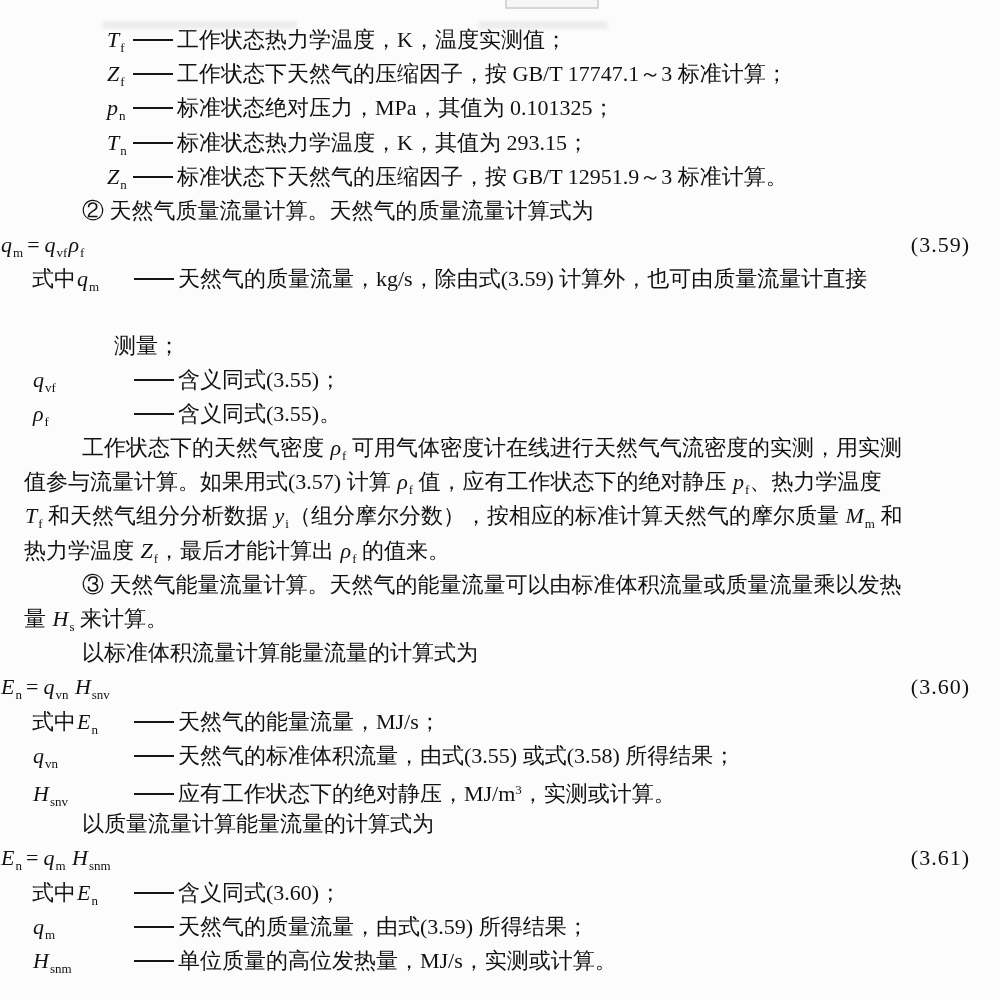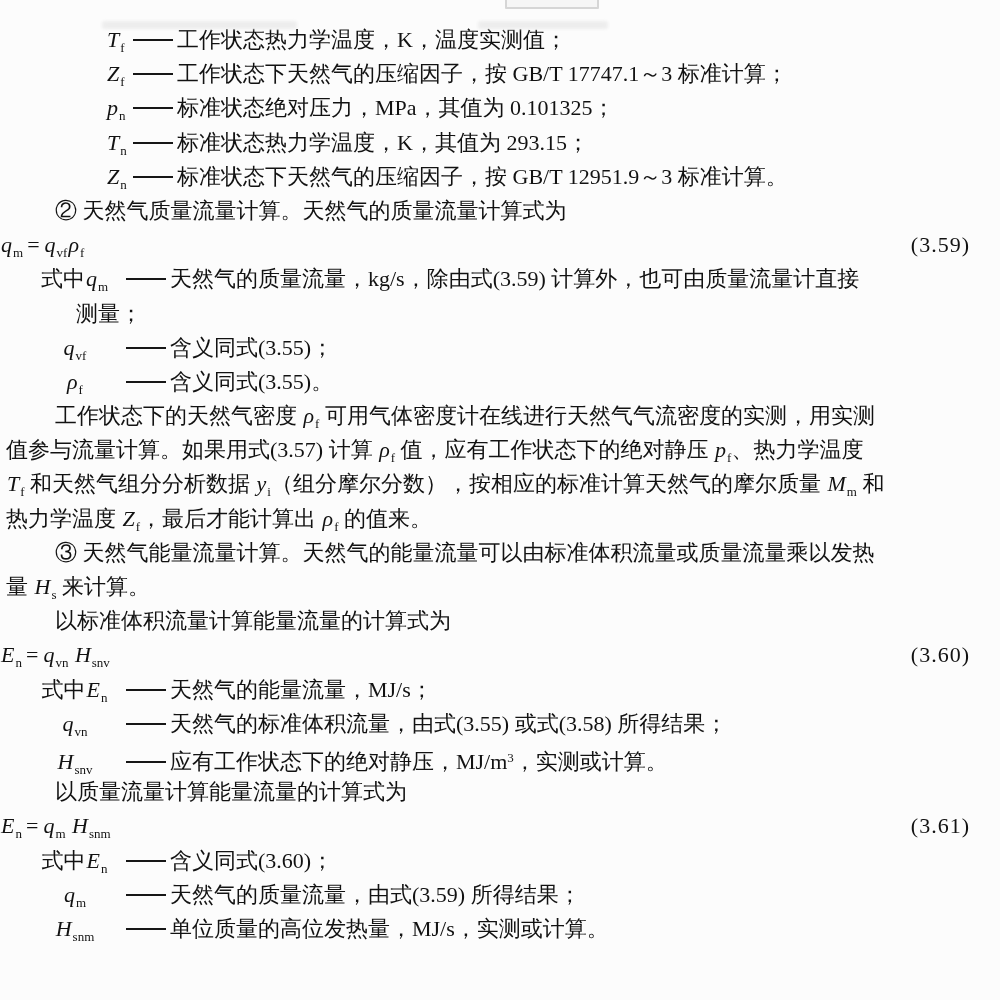--- a/index.html
+++ b/index.html
@@ -16,31 +16,31 @@
   #doc{display:block;padding-top:23px;}
   .line{
     height:34.2px;
     line-height:34.2px;
     white-space:nowrap;
   }
   
   .line.def{padding-left:106px;}
   .def .term{display:inline-block;width:26px;}
   
-  .line.para-first{padding-left:55px;}
-  .line.para-cont{padding-left:6px;}
+  .line.para-first{padding-left:82px;}
+  .line.para-cont{padding-left:24px;}
   
   .termbox{
     display:inline-flex;
-    justify-content:center;
+    justify-content:flex-start;
     align-items:baseline;
-    margin-left:24px;
+    margin-left:32px;
     width:101px;
   }
-  .line.wherecont{padding-left:76px;}
+  .line.wherecont{padding-left:114px;margin-top:32px;}
   
   .line.formulaline{text-align:left;position:relative;}
   .eqnum{position:absolute;right:30px;top:0;letter-spacing:1px;}
   
   .var{
     font-style:italic;
     font-family:"Liberation Serif","DejaVu Serif",serif;
     padding:0 1px;
   }
   .sub{font-size:13px;font-style:normal;vertical-align:-5px;letter-spacing:0;}

